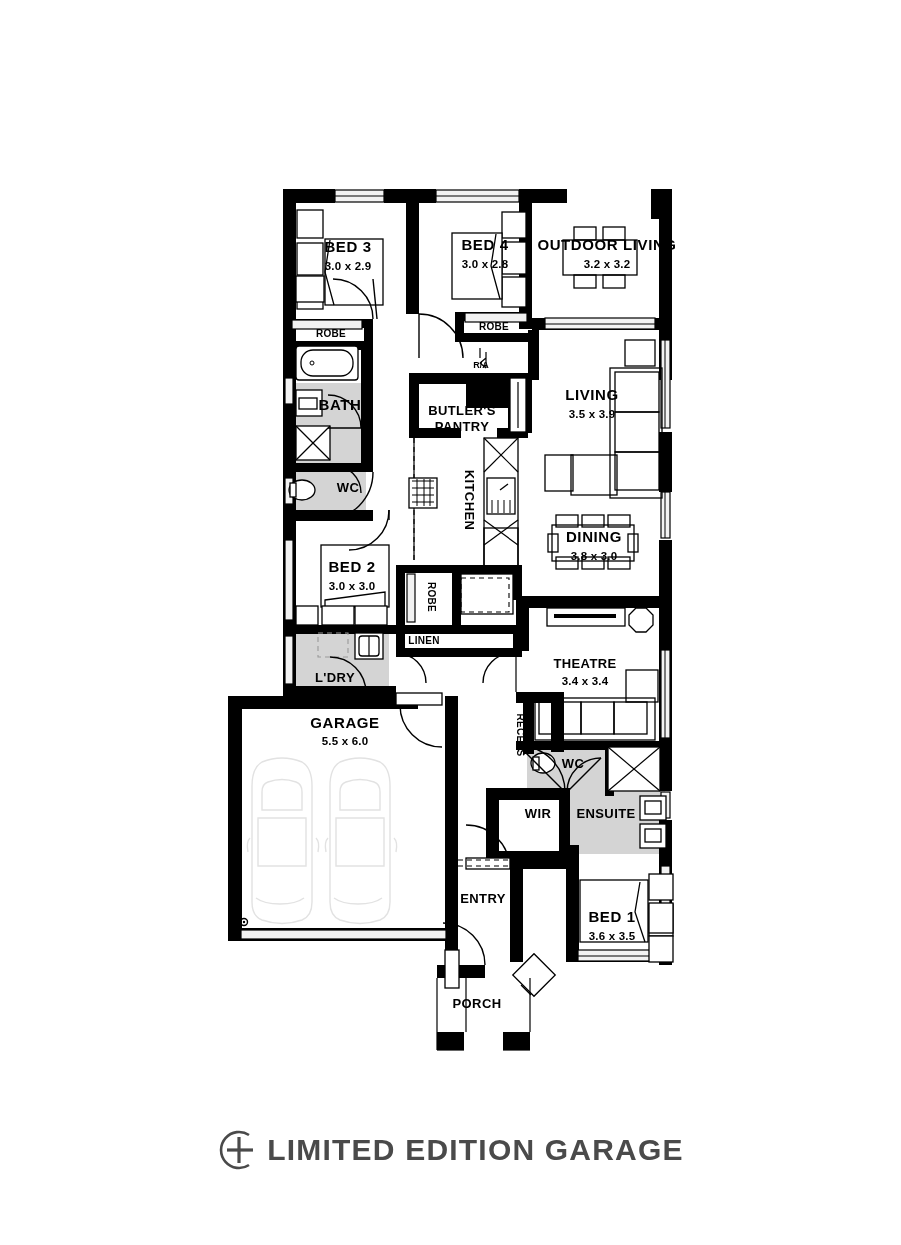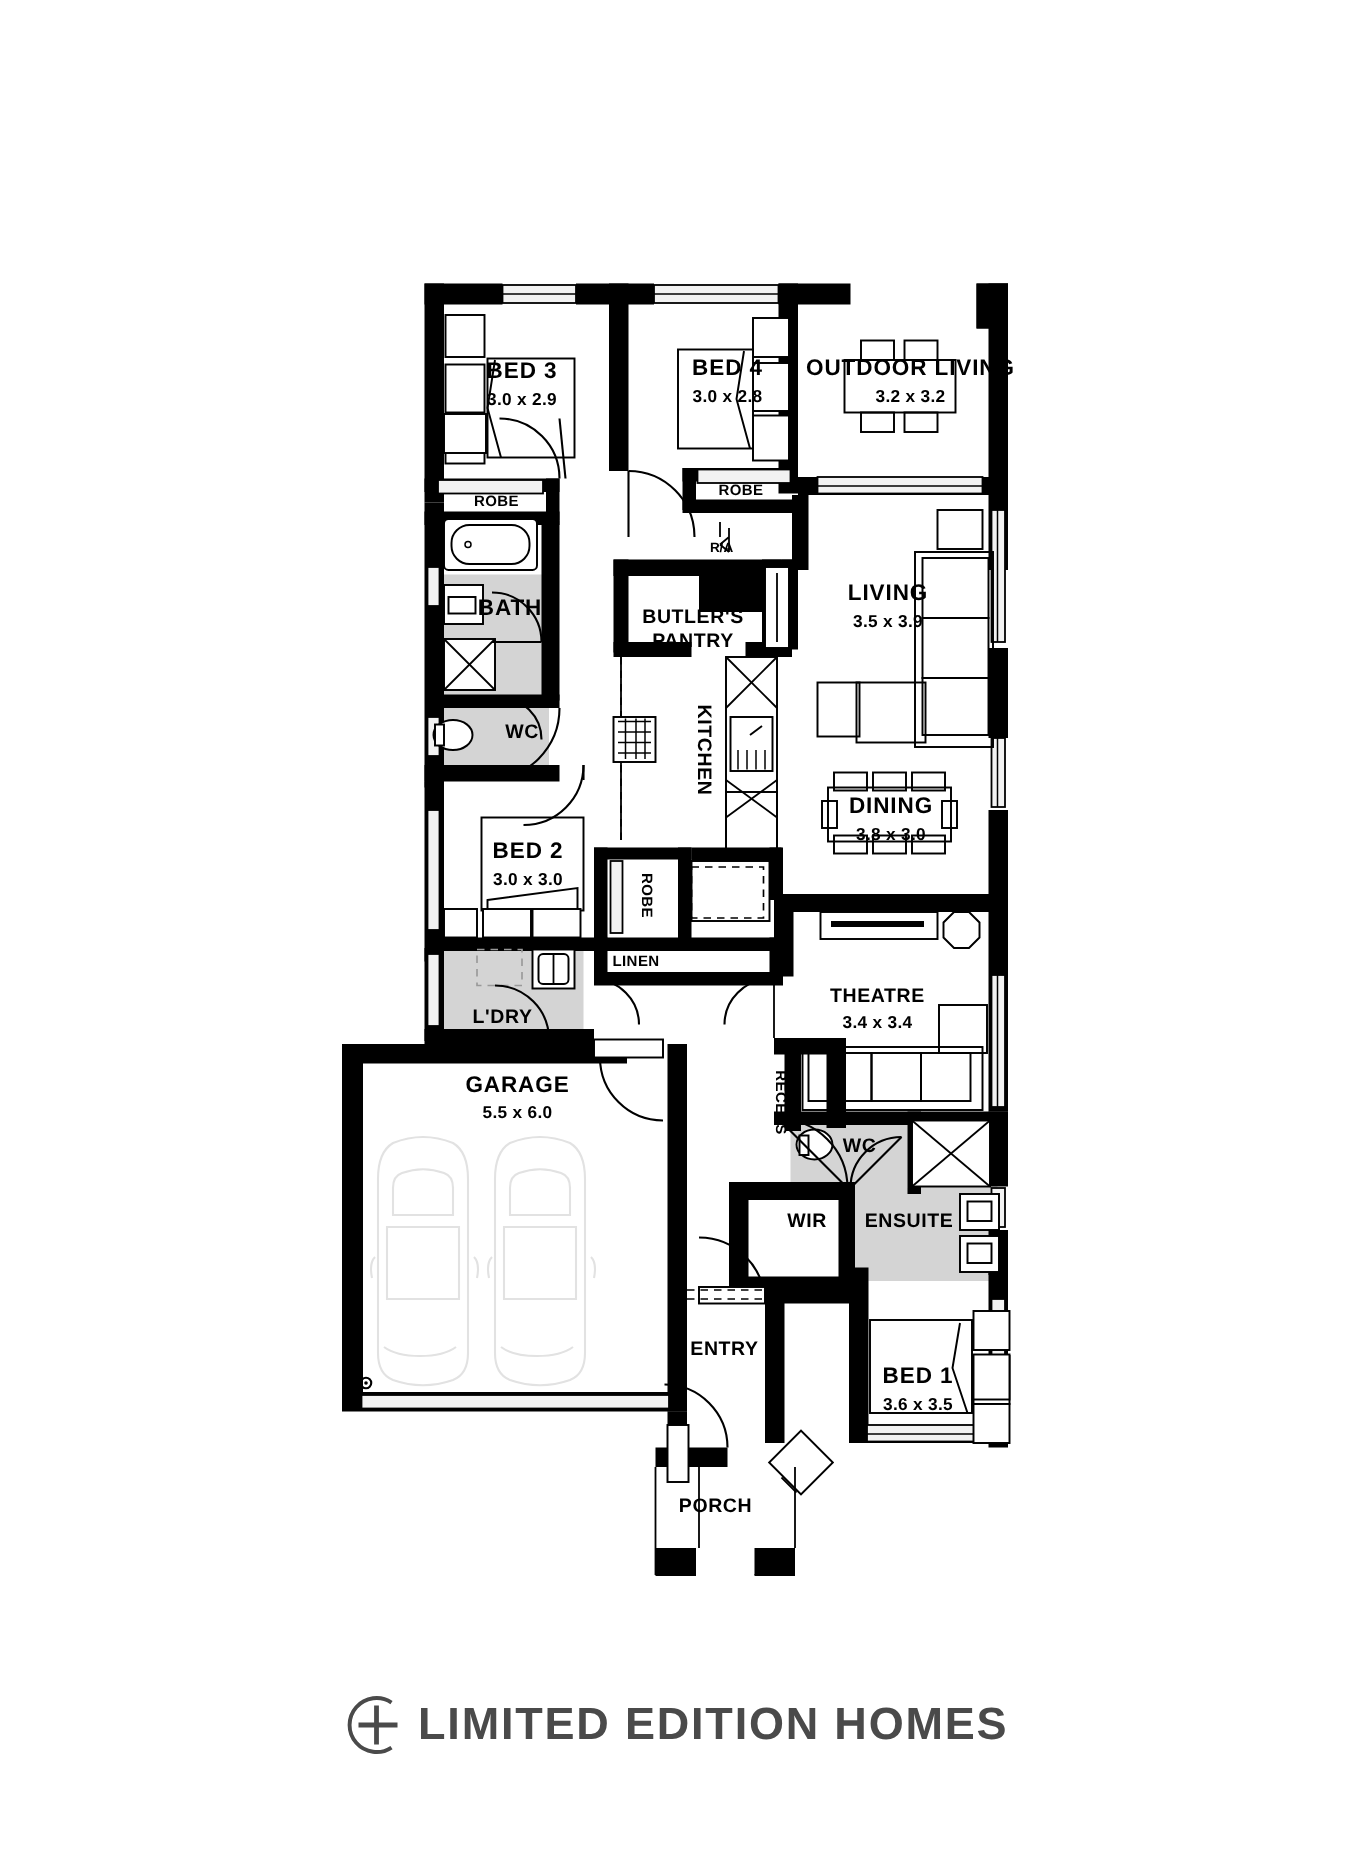--- a/index.html
+++ b/index.html
@@ -418,14 +418,14 @@
 
 </svg>
 </div>
 
 <div id="logo-wrap">
   <svg width="44" height="44" viewBox="0 0 44 44">
     <path d="M32 7 A18 18 0 1 0 32 37" fill="none" stroke="#4a4a4a" stroke-width="2.6"></path>
     <line x1="22" y1="9" x2="22" y2="35" stroke="#4a4a4a" stroke-width="3.2"></line>
     <line x1="10" y1="22" x2="36" y2="22" stroke="#4a4a4a" stroke-width="3.2"></line>
   </svg>
-  <span id="logo-text">LIMITED EDITION HOMES</span>
+  <span id="logo-text">LIMITED EDITION GARAGE</span>
 </div>
 
 </body></html>

